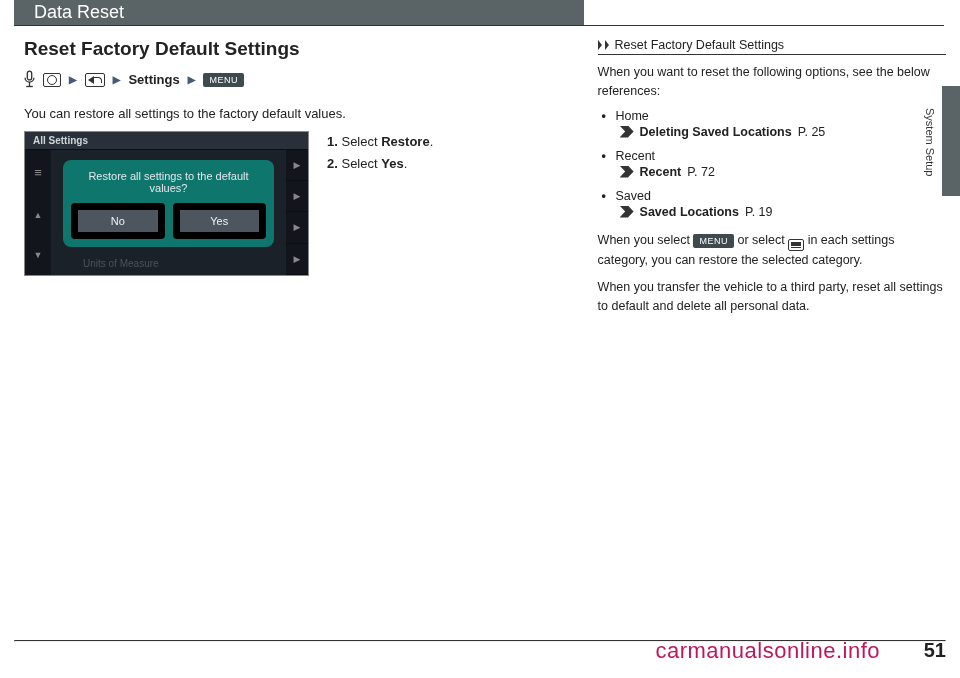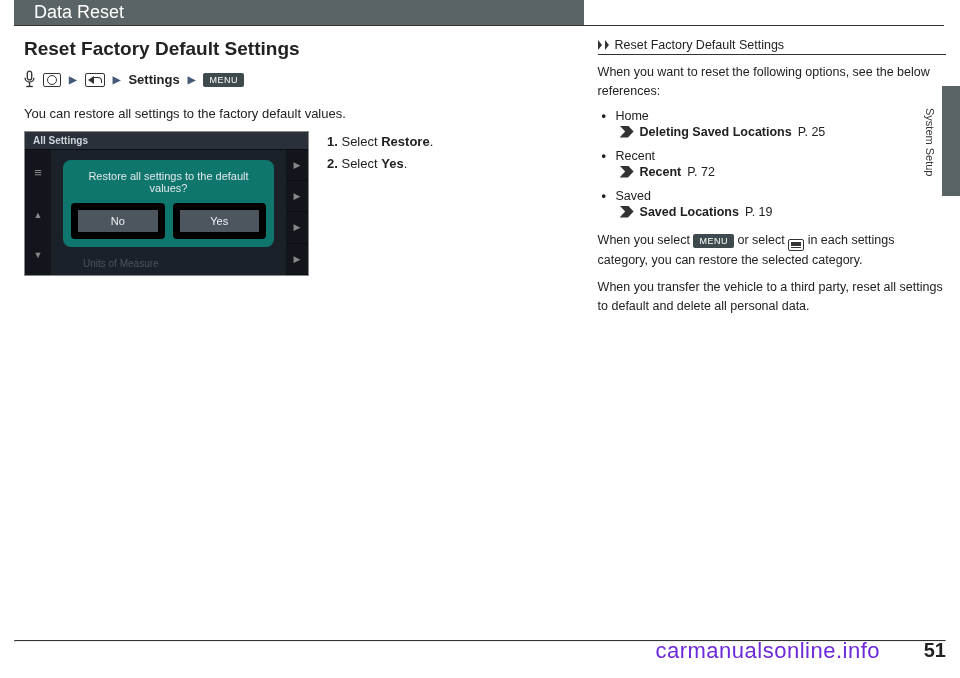--- a/index.html
+++ b/index.html
@@ -170,21 +170,21 @@
   .page-num {
     position: absolute; right: 14px; bottom: 16px; font-weight: 700;
     font-size: 20px;
   }
   .page-num-line {
     position: absolute; right: 14px; bottom: 36px; left: 14px;
     border-top: 1px solid #333;
   }
   .watermark {
     position: absolute; right: 80px; bottom: 14px; font-size: 22px;
-    color: #6d28d9; font-weight: 400; letter-spacing: 0.5px;
+    color: #be185d; font-weight: 400; letter-spacing: 0.5px;
     font-family: Arial, sans-serif;
   }
 </style>
 </head>
 <body>
 
 <div class="title-bar">Data Reset</div>
 <hr class="page-rule">
 
 <div class="content-area">

